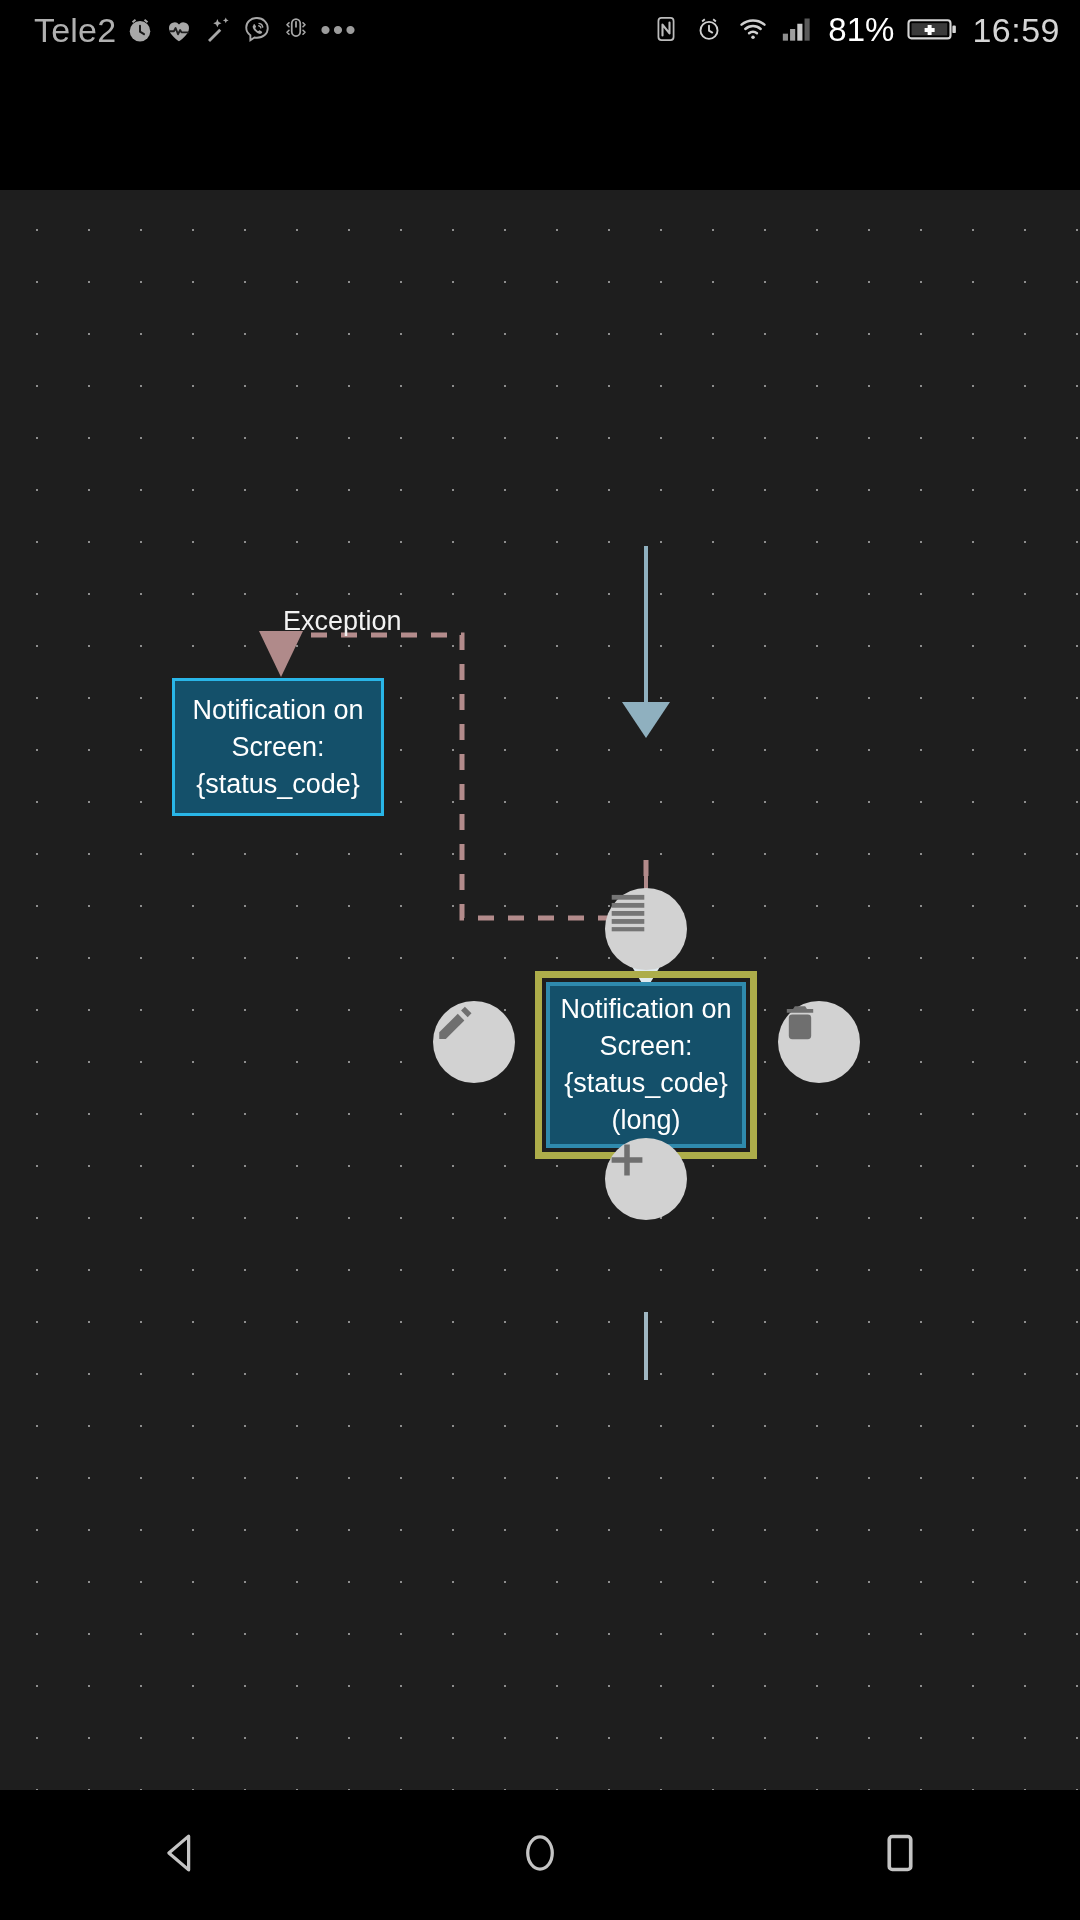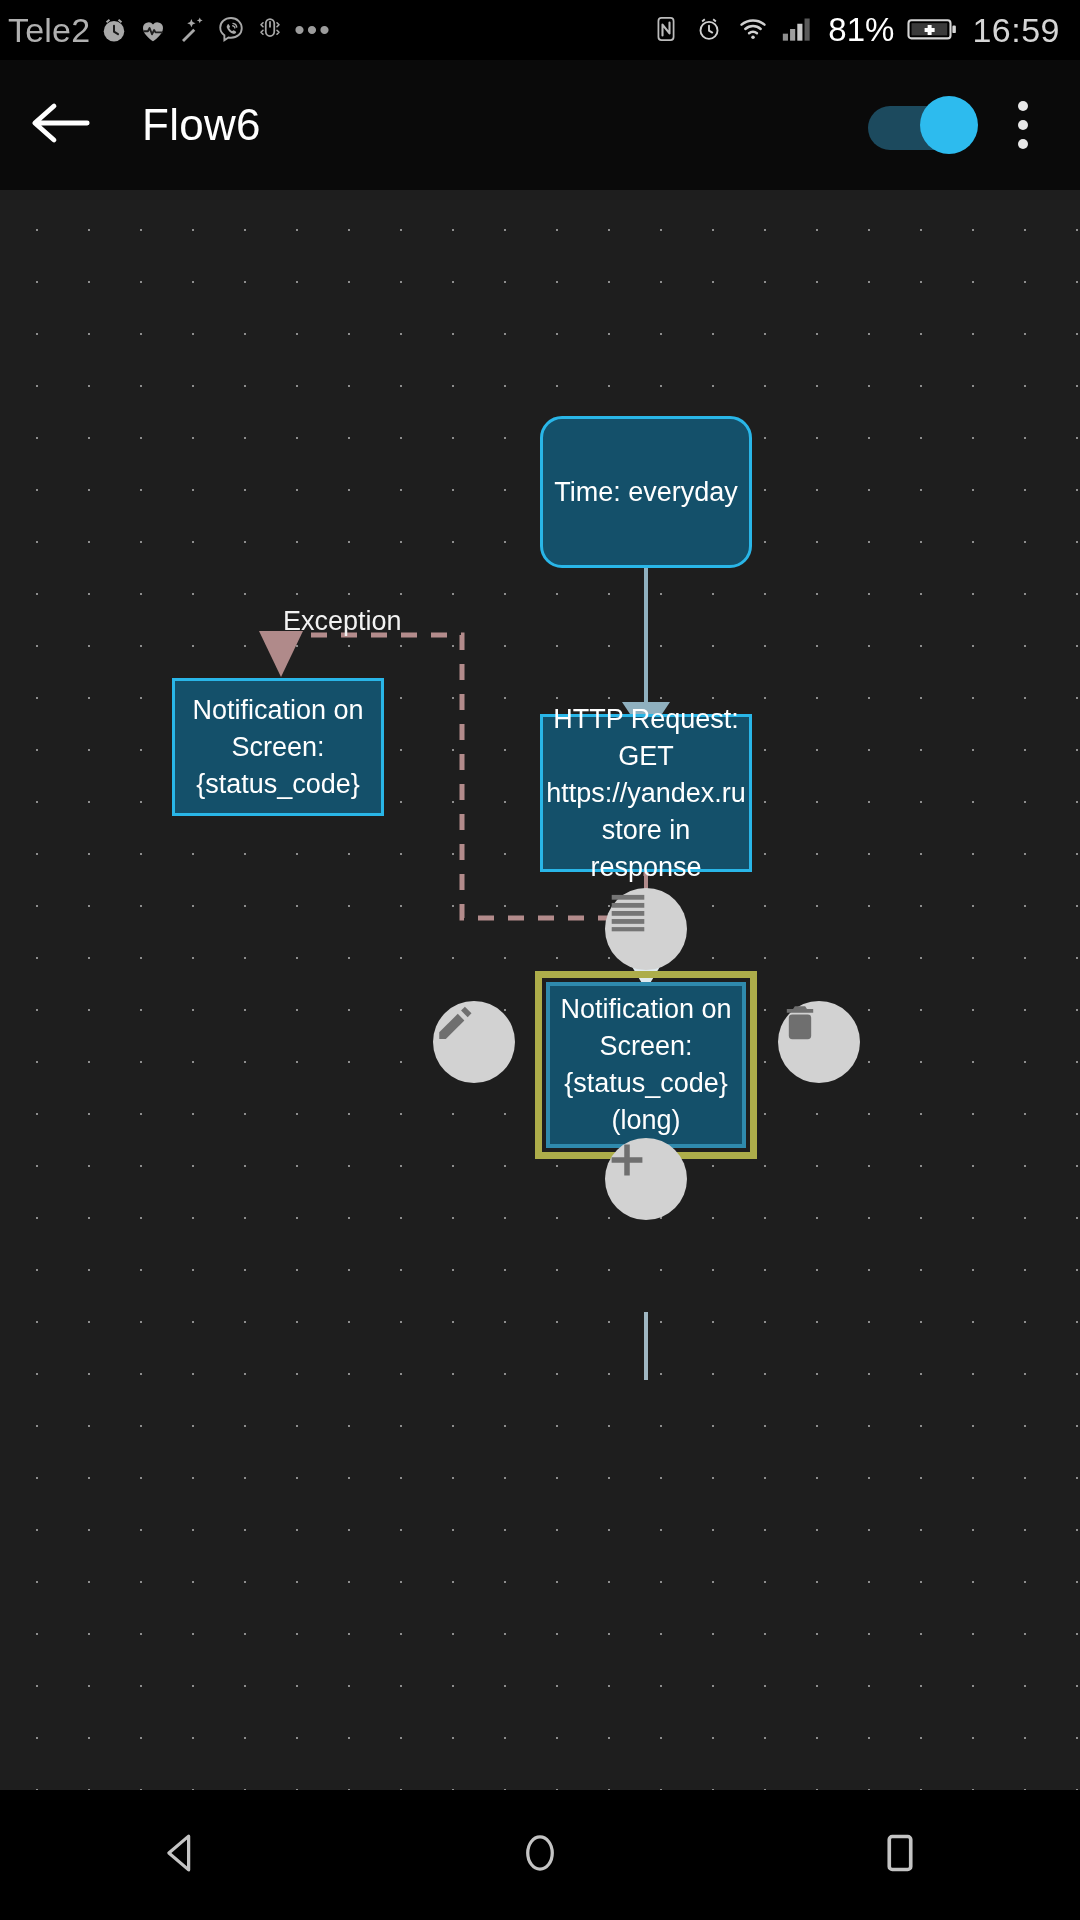--- a/index.html
+++ b/index.html
@@ -9,21 +9,21 @@
     font-family:"Liberation Sans", sans-serif;
     overflow:hidden;
   }
   #screen { position:relative; width:1080px; height:1920px; background:#000; }
 
   
   .statusbar{
     position:absolute; left:0; top:0; width:1080px; height:60px;
     background:#000; display:flex; align-items:center;
   }
-  .sb-left{ display:flex; align-items:center; gap:9px; padding-left:8px; }
+  .sb-left{ display:flex; align-items:center; gap:9px; padding-left:34px; }
   .sb-right{ display:flex; align-items:center; gap:13px; margin-left:auto; padding-right:20px; }
   .carrier{ color:#b0b0b0; font-size:34px; letter-spacing:.2px; }
   .sb-icon{ width:30px; height:30px; display:inline-block; }
   .sb-icon svg{ display:block; }
   .sb-dots{ color:#9c9c9c; font-size:30px; line-height:20px; letter-spacing:2px; }
   .battpct{ color:#ffffff; font-size:33px; }
   .clock{ color:#d5d5d5; font-size:34px; letter-spacing:.5px; }
 
   
   .appbar{
@@ -171,70 +171,40 @@
             <rect x="1" y="4.5" width="36" height="15.5" rx="2.5" fill="none" stroke="#d5d5d5" stroke-width="1.8"></rect>
             <rect x="3.6" y="7" width="30.6" height="10.5" fill="#3a3a3a"></rect>
             <path d="M17.4 8.6h3.4v2.6h2.6v3.4h-2.6v2.6h-3.4v-2.6h-2.6v-3.4h2.6z" fill="#ffffff"></path>
             <rect x="38.6" y="9" width="3" height="6.5" rx="1" fill="#d5d5d5"></rect>
           </svg>
       </span>
       <span class="clock">16:59</span>
     </div>
   </div>
 
-  <div class="appbar">
-    <div class="backbtn">
-      <span>
-        <svg width="64" height="48" viewBox="0 0 32 24">
-            <path d="M13 3.5L3.4 12 13 20.5M3.6 12h26" stroke="#ffffff" stroke-width="2.4" fill="none" stroke-linecap="round" stroke-linejoin="round"></path>
-          </svg>
-      </span>
-    </div>
-    <div class="apptitle">Flow6</div>
-    <div class="appbar-right">
-      <div class="toggle">
-        <span class="track"></span>
-        <span class="thumb"></span>
-      </div>
-      <div class="kebab">
-        <i></i>
-        <i></i>
-        <i></i>
-      </div>
-    </div>
-  </div>
 
   <div class="canvas">
     <div class="flow">
 
       <svg width="1080" height="1600">
 
         <line x1="646" y1="356" x2="646" y2="512" stroke="#8fb0bf" stroke-width="4"></line>
         <polygon points="622,512 670,512 646,548" fill="#8fb0bf"></polygon>
 
         <line x1="646" y1="670" x2="646" y2="778" stroke="#b08a8a" stroke-width="4"></line>
         <line x1="646" y1="700" x2="646" y2="790" stroke="#dfe9ee" stroke-width="7"></line>
         <polygon points="622,760 670,760 646,800" fill="#dfe9ee"></polygon>
 
         <path d="M646 670 L646 728 L462 728 L462 445 L283 445" stroke="#b38b8b" stroke-width="5" fill="none" stroke-dasharray="16 14" stroke-linecap="butt"></path>
         <polygon points="259,441 303,441 281,487" fill="#b08a8a"></polygon>
 
         <line x1="646" y1="1122" x2="646" y2="1190" stroke="#9fb6c1" stroke-width="4"></line>
       </svg>
 
-      <div class="node rounded" style="left:540px; top:226px; width:212px; height:152px;">
-        <span>Time: everyday</span>
-      </div>
-
-      <div class="node" style="left:540px; top:524px; width:212px; height:158px; white-space:pre-line;">
-        <span>HTTP Request:
-GET
-https://yandex.ru
-store in response</span>
-      </div>
+
 
       <div class="node" style="left:172px; top:488px; width:212px; height:138px; white-space:pre-line;">
         <span>Notification on
 Screen:
 {status_code}</span>
       </div>
 
       <div class="edge-label" style="left:283px; top:416px;">Exception</div>
 
       <div class="node selected" style="left:546px; top:792px; width:200px; height:166px; white-space:pre-line;">

